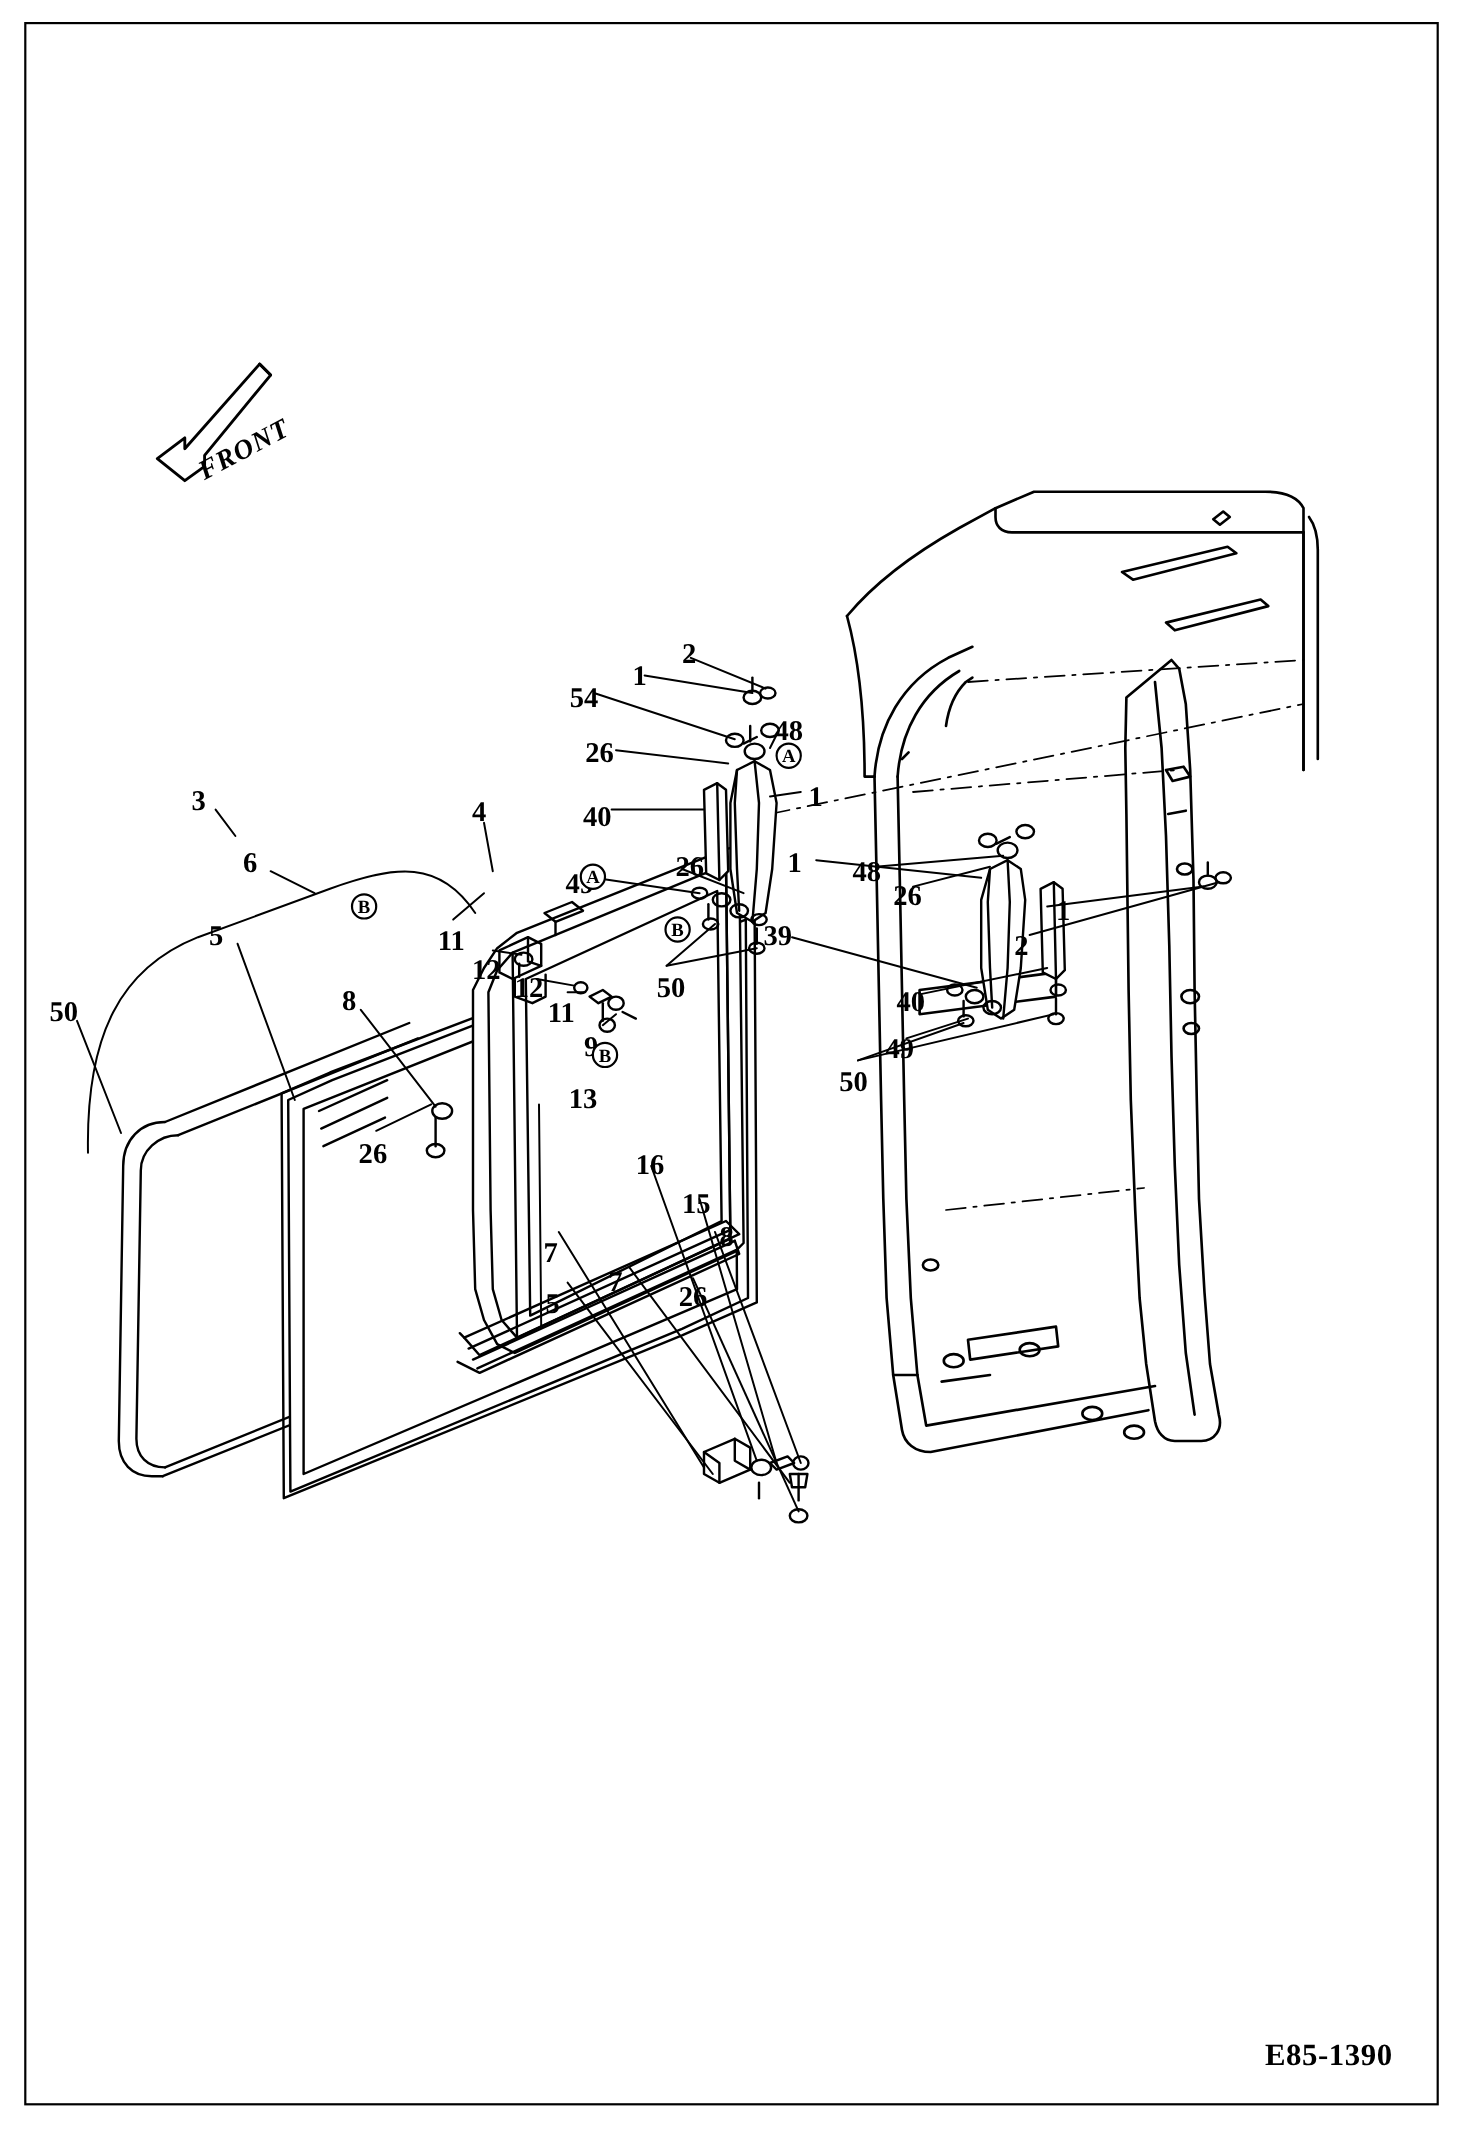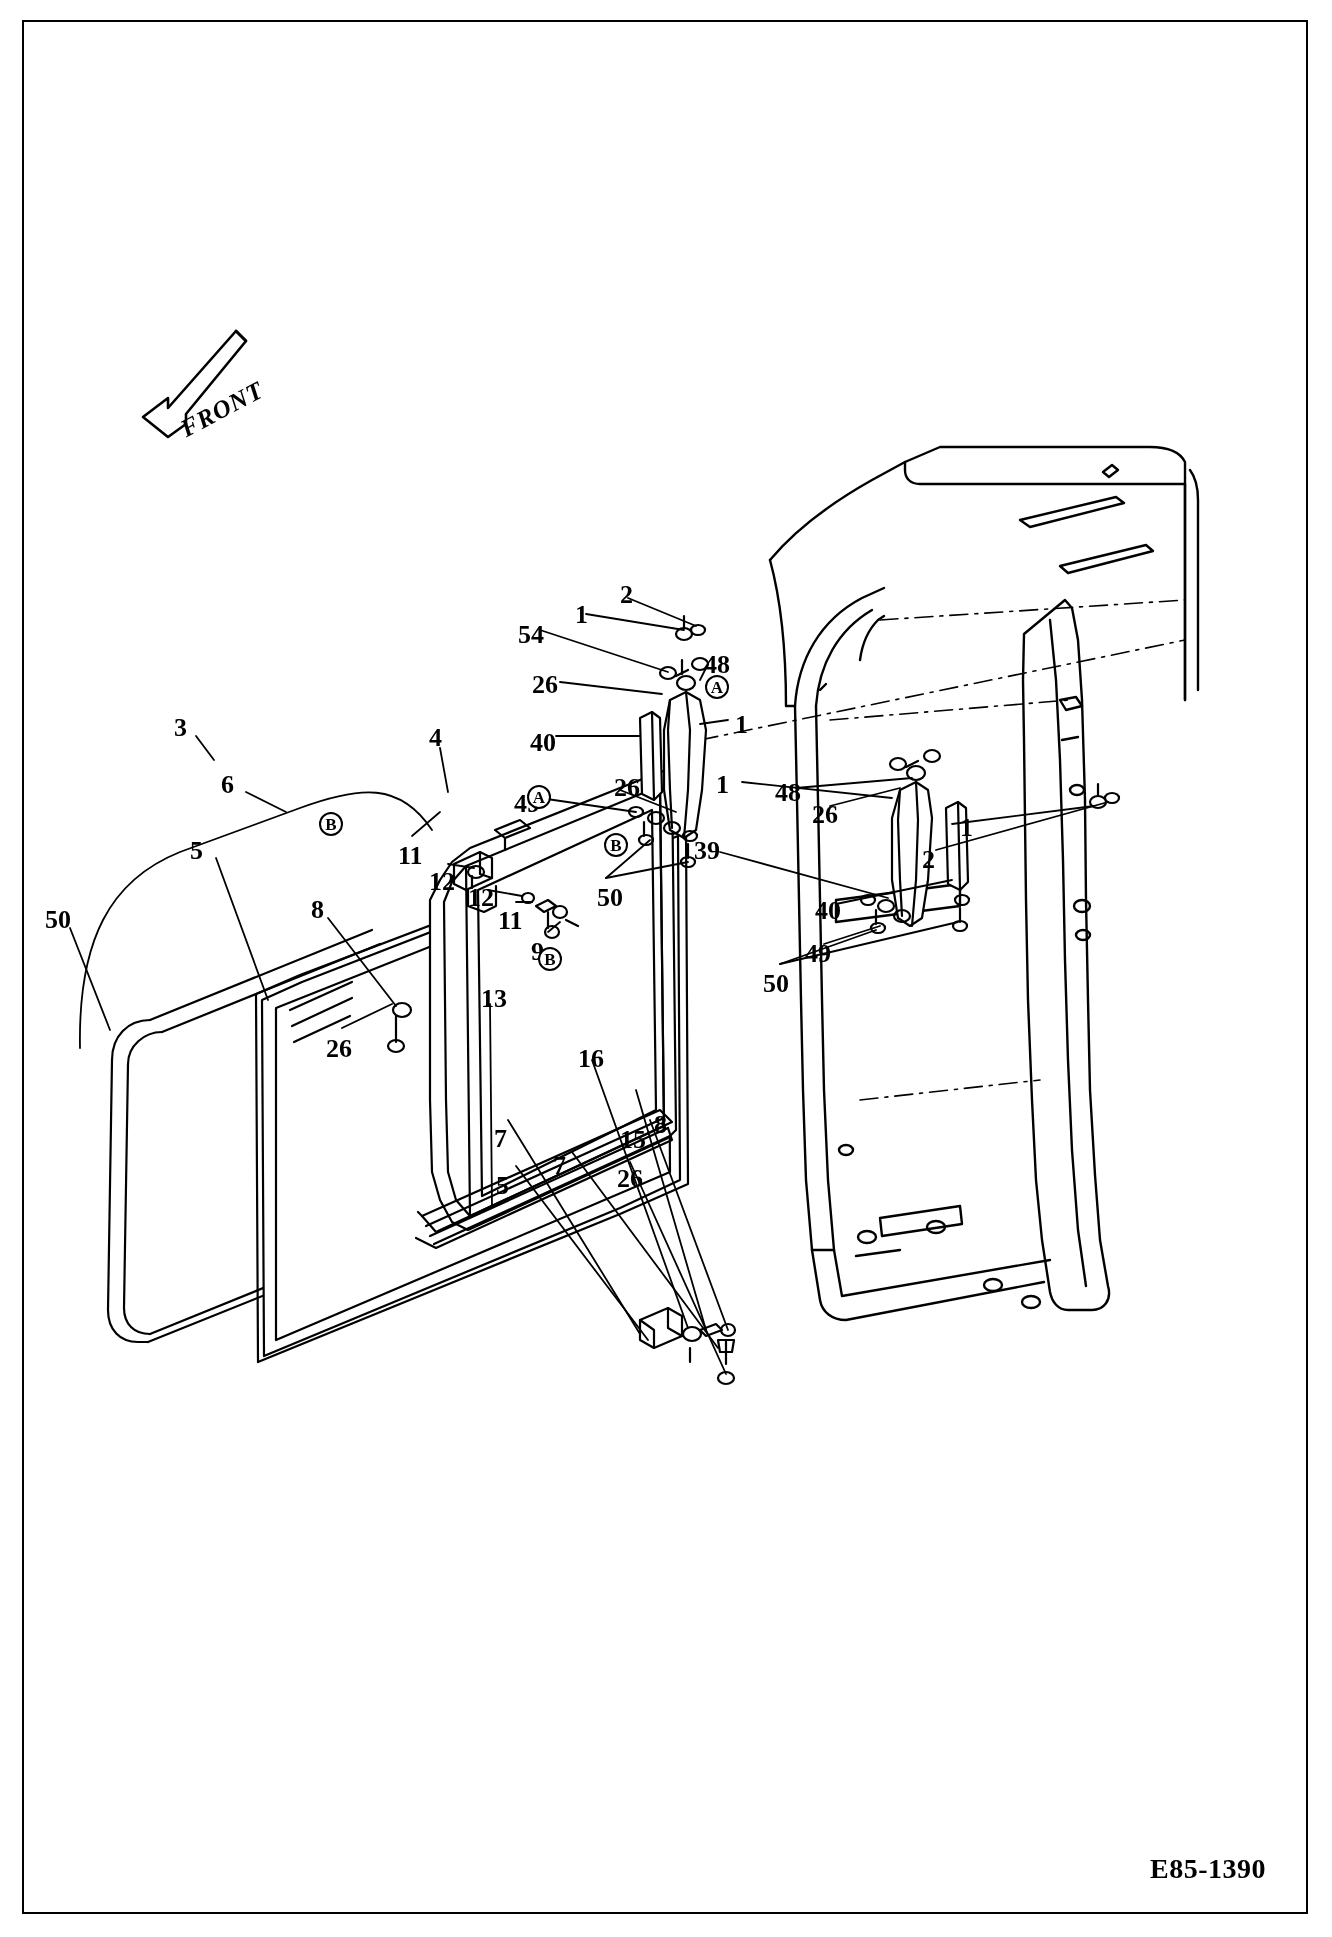--- a/index.html
+++ b/index.html
@@ -377,26 +377,26 @@
   <div class="callout" style="left:221px; top:772px;">6</div>
   <div class="callout" style="left:190px; top:838px;">5</div>
   <div class="callout" style="left:45px;  top:907px;">50</div>
   <div class="callout" style="left:311px; top:897px;">8</div>
   <div class="callout" style="left:326px; top:1036px;">26</div>
   <div class="callout" style="left:398px; top:843px;">11</div>
   <div class="callout" style="left:429px; top:869px;">12</div>
   <div class="callout" style="left:468px; top:885px;">12</div>
   <div class="callout" style="left:498px; top:908px;">11</div>
   <div class="callout" style="left:531px; top:939px;">9</div>
-  <div class="callout" style="left:481px; top:986px;">13</div>
+  <div class="callout" style="left:481px; top:986px;padding-left:36px;">13</div>
   <div class="callout" style="left:494px; top:1126px;">7</div>
   <div class="callout" style="left:496px; top:1173px;">5</div>
   <div class="callout" style="left:553px; top:1153px;">7</div>
   <div class="callout" style="left:578px; top:1046px;">16</div>
-  <div class="callout" style="left:620px; top:1082px;margin-top:45px;">15</div>
+  <div class="callout" style="left:620px; top:1082px;">15</div>
   <div class="callout" style="left:654px; top:1112px;">8</div>
   <div class="callout" style="left:617px; top:1166px;">26</div>
   <div class="callout" style="left:518px; top:622px;">54</div>
   <div class="callout" style="left:575px; top:602px;">1</div>
   <div class="callout" style="left:620px; top:582px;">2</div>
   <div class="callout" style="left:532px; top:672px;">26</div>
   <div class="callout" style="left:704px; top:652px;">48</div>
   <div class="callout" style="left:530px; top:730px;">40</div>
   <div class="callout" style="left:735px; top:712px;">1</div>
   <div class="callout" style="left:614px; top:775px;">26</div>

